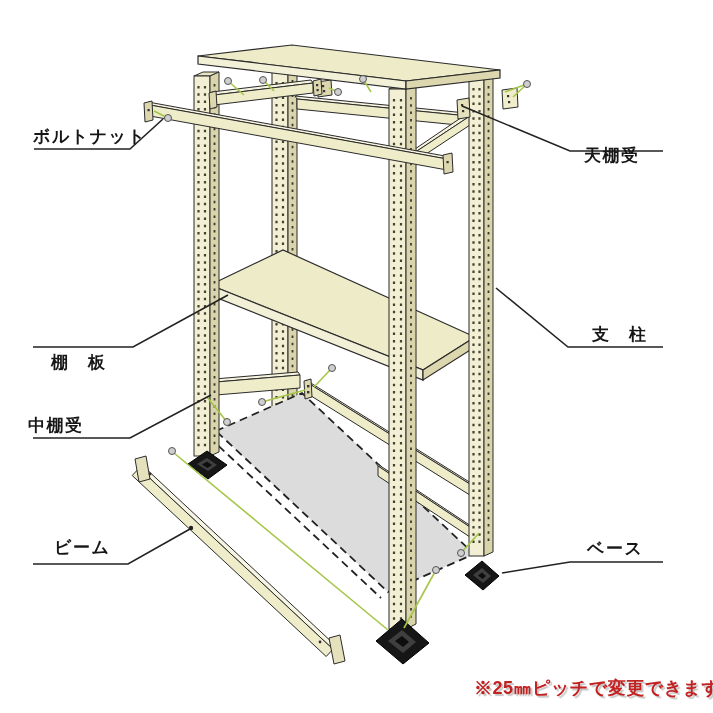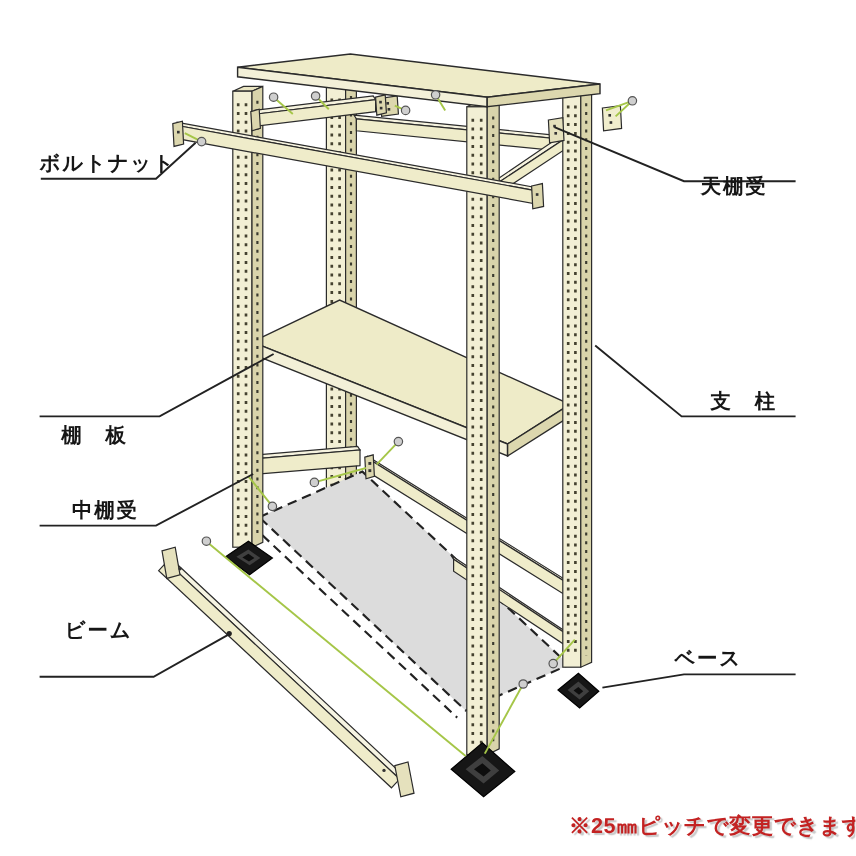--- a/index.html
+++ b/index.html
@@ -209,19 +209,19 @@
     <polyline points="663,562 570,562 502,573"></polyline>
   </g>
   <circle cx="191" cy="528" r="2.2" fill="#222"></circle>
 
 </svg>
 
 <div class="lbl" style="left:33px;top:128px;">ボルトナット</div>
 <div class="lbl" style="left:584px;top:147px;">天棚受</div>
 <div class="lbl" style="left:51px;top:326px;margin-top:28px;">棚　板</div>
 <div class="lbl" style="left:592px;top:326px;">支　柱</div>
-<div class="lbl" style="left:60px;top:417px;">中棚受</div>
-<div class="lbl" style="left:54px;top:517px;">ビーム</div>
-<div class="lbl" style="left:562px;top:540px;">ベース</div>
+<div class="lbl" style="left:28px;top:417px;">中棚受</div>
+<div class="lbl" style="left:54px;top:539px;">ビーム</div>
+<div class="lbl" style="left:587px;top:540px;">ベース</div>
 
 <div class="note">※25㎜ピッチで変更できます。</div>
 
 </div>
 
 </body></html>

